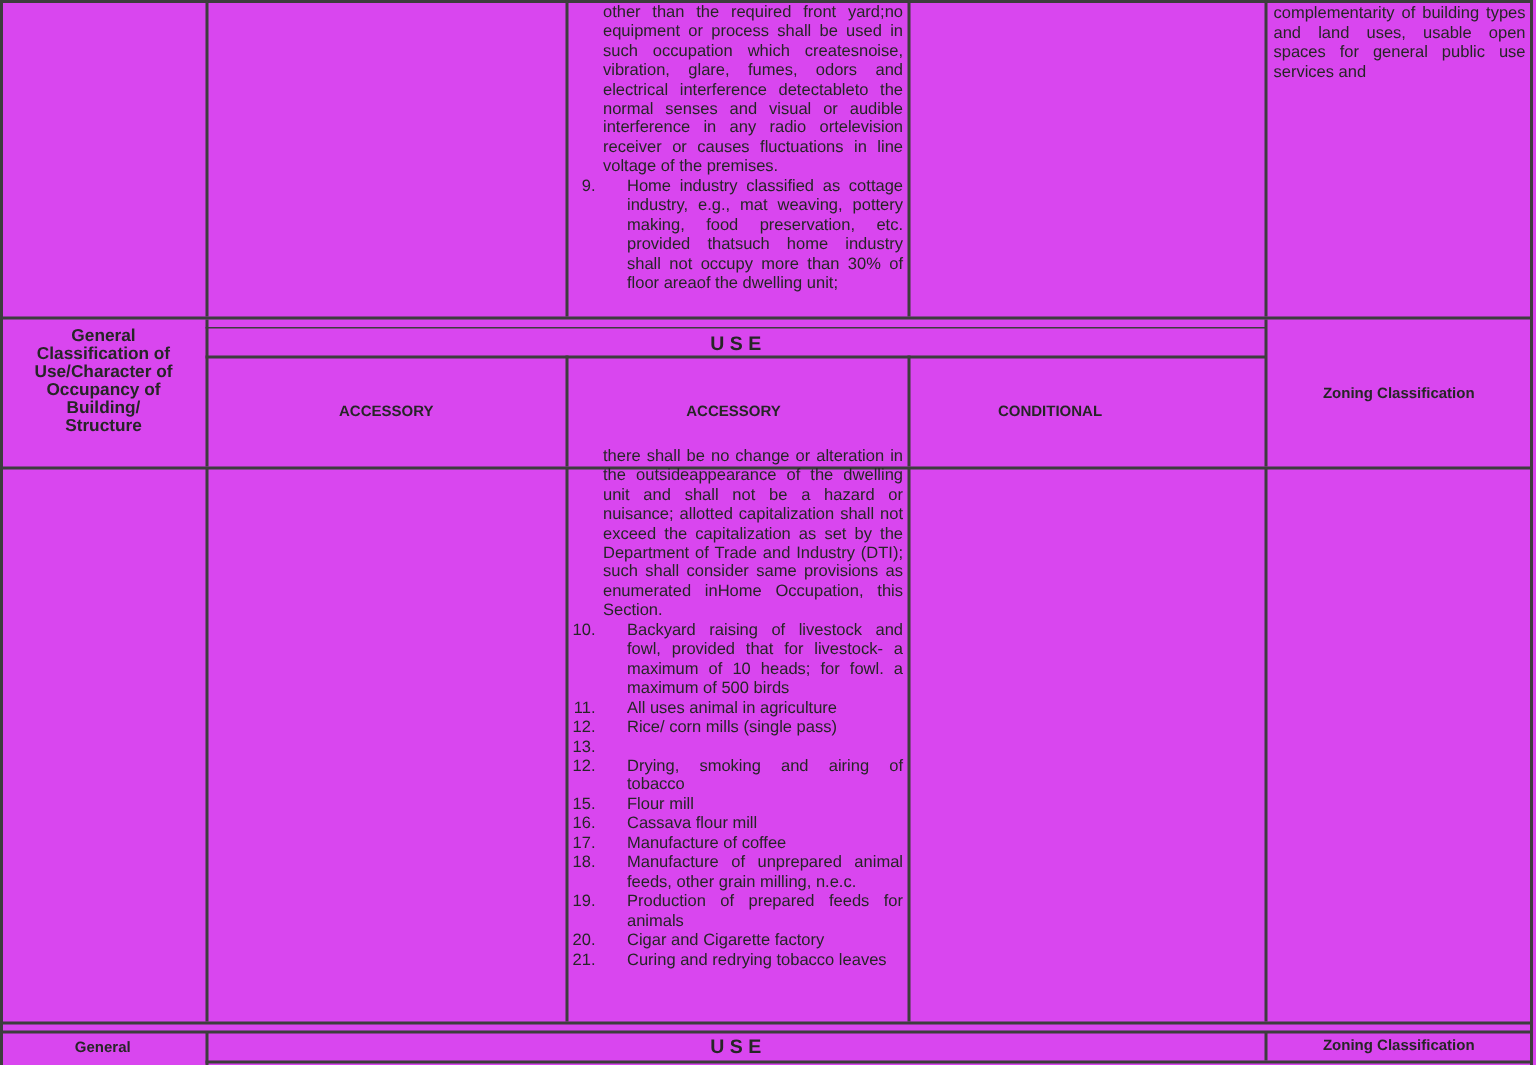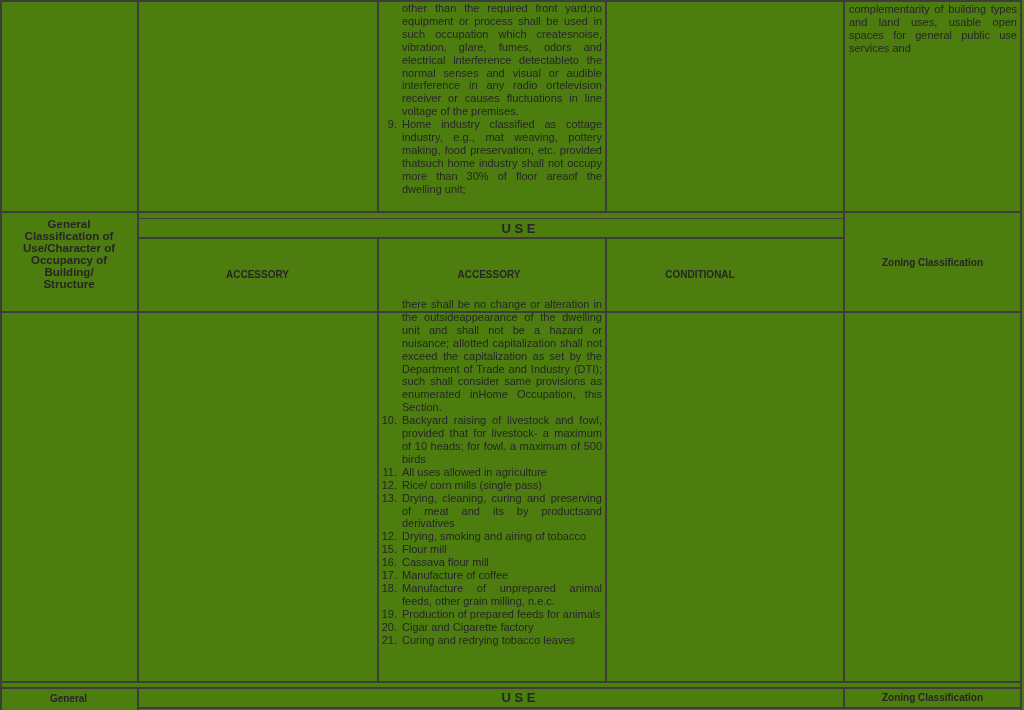--- a/index.html
+++ b/index.html
@@ -1,28 +1,28 @@
 <!DOCTYPE html>
 <html><head>
 <meta charset="utf-8">
 <style>
   html,body{margin:0;padding:0;background:#ffffff;}
-  .page{position:relative;width:1024px;height:710px;background:#4d7c0f;overflow:hidden;
+  .page{position:relative;width:1024px;height:710px;background:#d946ef;overflow:hidden;
         font-family:"Liberation Sans","DejaVu Sans",sans-serif;color:#262626;}
   .ln{position:absolute;background:#3d3d3d;}
   .txt{font-size:11px;line-height:12.9px;text-align:justify;}
   .abs{position:absolute;}
   .lead{margin-left:23px;text-align:justify;}
   .list-row{display:flex;}
   .num{flex:0 0 18px;text-align:right;}
-  .itm{flex:1;margin-left:5px;text-align:justify;}
+  .itm{flex:1;margin-left:21px;text-align:justify;}
   .hdr{font-weight:bold;display:flex;align-items:center;justify-content:center;}
   .class-cell{font-weight:bold;font-size:11.5px;line-height:12px;text-align:center;
               white-space:pre-line;display:flex;justify-content:center;align-items:flex-start;padding-top:5px;box-sizing:border-box;}
-  .use-lbl{font-size:13px;padding-left:28px;}
+  .use-lbl{font-size:13px;}
   .sub-lbl{font-size:10px;}
 </style>
 </head>
 <body>
 
 <div class="page">
 
   <div class="ln" style="left:0;top:0;width:1022px;height:2px;"></div>
   <div class="ln" style="left:0;top:211px;width:1022px;height:2px;"></div>
   <div class="ln" style="left:137px;top:218px;width:707px;height:1px;"></div>
@@ -80,29 +80,28 @@
 
   <div class="abs txt" style="left:379px;top:298px;width:223px;">
     <div class="lead">there shall be no change or alteration in the outsideappearance of the dwelling unit and shall not be a hazard or nuisance; allotted capitalization shall not exceed the capitalization as set by the Department of Trade and Industry (DTI); such shall consider same provisions as enumerated inHome Occupation, this Section.</div>
     <div>
         <div class="list-row">
           <span class="num">10.</span>
           <span class="itm">Backyard raising of livestock and fowl, provided that for livestock- a maximum of 10 heads; for fowl. a maximum of 500 birds</span>
         </div>
         <div class="list-row">
           <span class="num">11.</span>
-          <span class="itm">All uses allowed in agriculture</span>
+          <span class="itm">All uses animal in agriculture</span>
         </div>
         <div class="list-row">
           <span class="num">12.</span>
           <span class="itm">Rice/ corn mills (single pass)</span>
         </div>
         <div class="list-row">
           <span class="num">13.</span>
-          <span class="itm">Drying, cleaning, curing and preserving of meat and its by productsand derivatives</span>
         </div>
         <div class="list-row">
           <span class="num">12.</span>
           <span class="itm">Drying, smoking and airing of tobacco</span>
         </div>
         <div class="list-row">
           <span class="num">15.</span>
           <span class="itm">Flour mill</span>
         </div>
         <div class="list-row">

